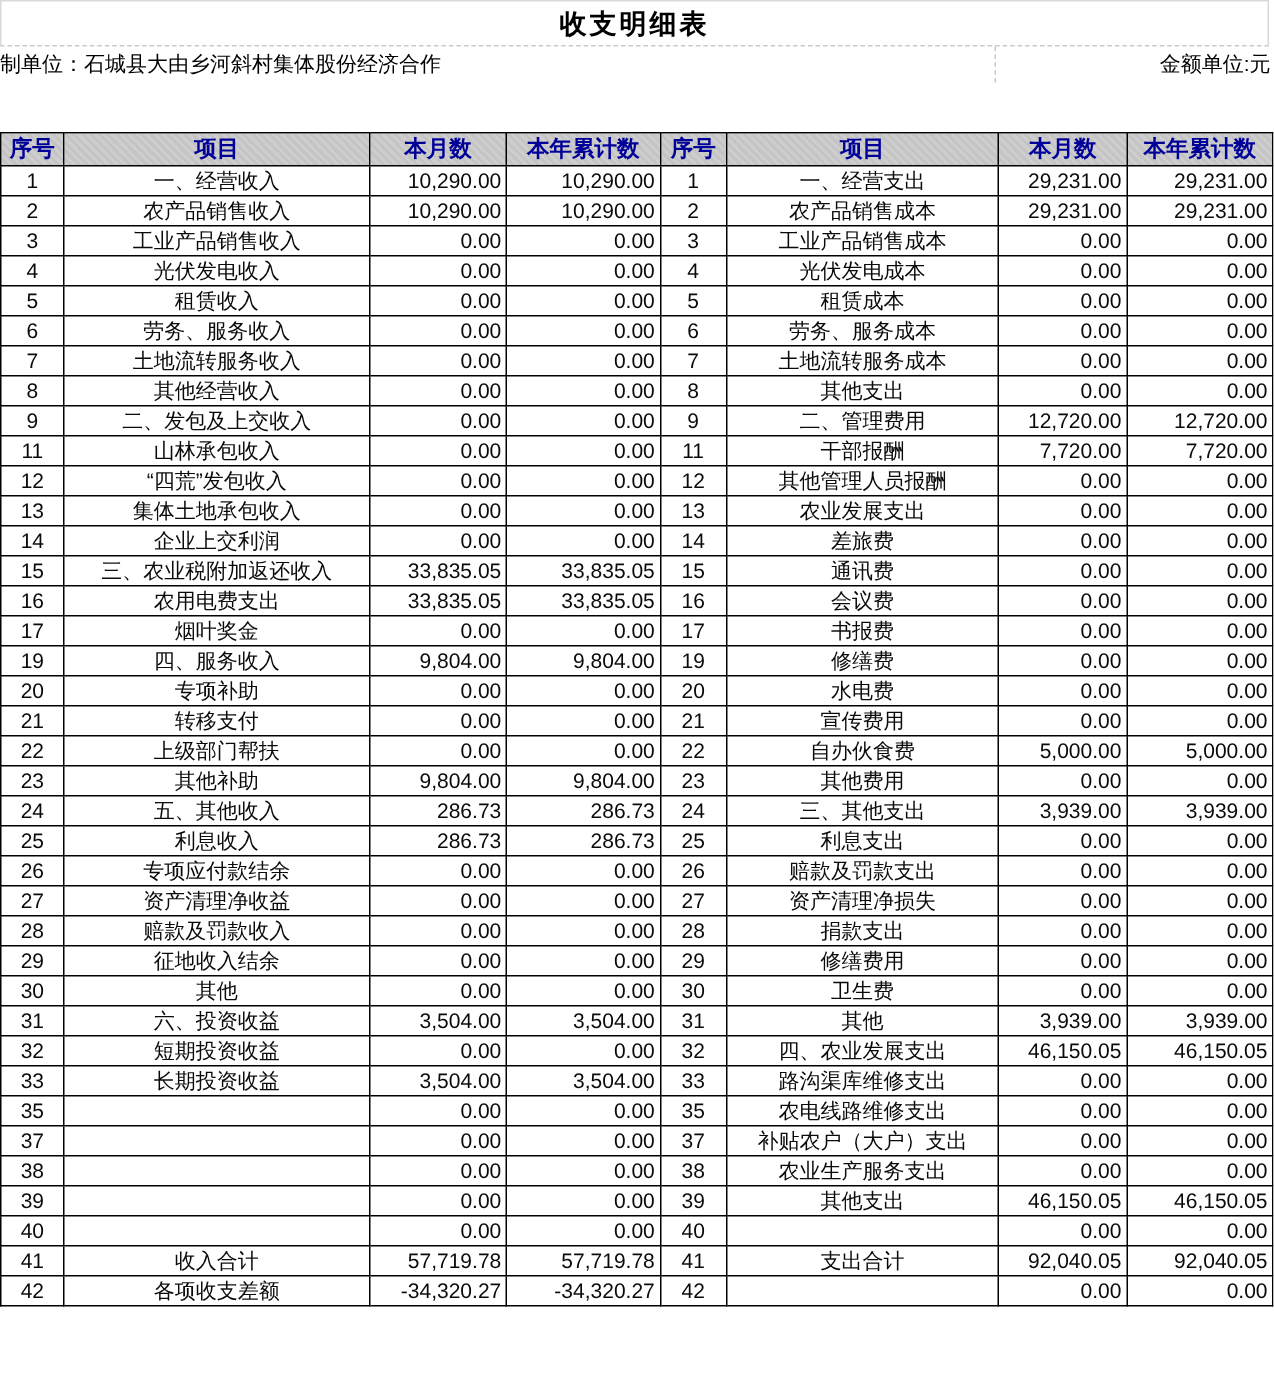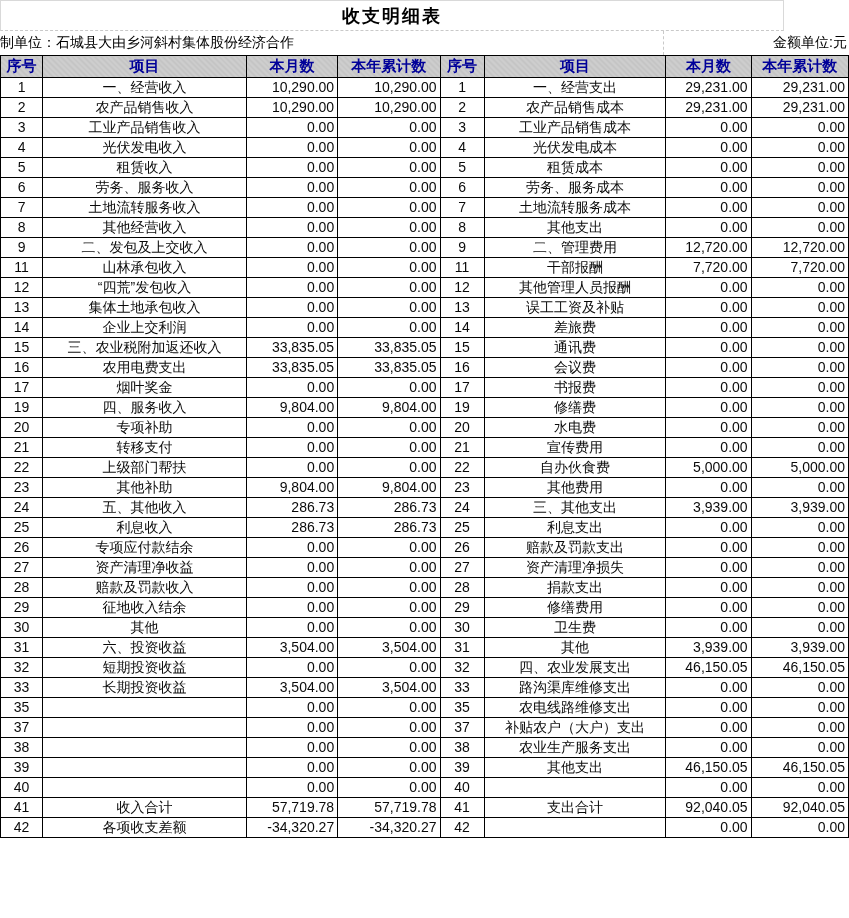--- a/index.html
+++ b/index.html
@@ -5,21 +5,21 @@
   * { margin:0; padding:0; box-sizing:border-box; }
   html,body { background:#ffffff; }
   body {
     width:849px; height:918px; overflow:hidden;
     font-family:"Liberation Sans", sans-serif;
     color:#000;
   }
   .sheet { width:849px; height:918px; background:#fff; }
 
   .title-box {
-    height:31px; width:784px;
+    height:31px; width:846px;
     border:1px solid #d9d9d9;
     border-bottom:1px dashed #c9c9c9;
     display:flex; align-items:center; justify-content:center;
   }
   .title-box h1 {
     font-size:18px; font-weight:bold; letter-spacing:2px; color:#000;
   }
 
   .subtitle-row {
     height:24px; width:849px;
@@ -34,20 +34,21 @@
   }
   .amount-unit {
     flex:1; height:100%;
     display:flex; align-items:center; justify-content:flex-end;
     padding-right:2px;
   }
 
   table.detail {
     width:849px; table-layout:fixed;
     border-collapse:collapse;
+    margin-top:33px;
   }
   th, td { border:1px solid #000; overflow:hidden; white-space:nowrap; }
   th {
     height:22px; font-size:15px; font-weight:bold;
     color:#000099;
     background:#c9c9c9;
     background-image:repeating-linear-gradient(45deg,#cecece 0 2px,#c4c4c4 2px 4px);
     text-align:center; vertical-align:middle;
   }
   td {
@@ -205,21 +206,21 @@
           <td class="item">其他管理人员报酬</td>
           <td class="num">0.00</td>
           <td class="num">0.00</td>
         </tr>
         <tr>
           <td class="no">13</td>
           <td class="item">集体土地承包收入</td>
           <td class="num">0.00</td>
           <td class="num">0.00</td>
           <td class="no">13</td>
-          <td class="item">误工工资及补贴</td>
+          <td class="item">农业发展支出</td>
           <td class="num">0.00</td>
           <td class="num">0.00</td>
         </tr>
         <tr>
           <td class="no">14</td>
           <td class="item">企业上交利润</td>
           <td class="num">0.00</td>
           <td class="num">0.00</td>
           <td class="no">14</td>
           <td class="item">差旅费</td>

